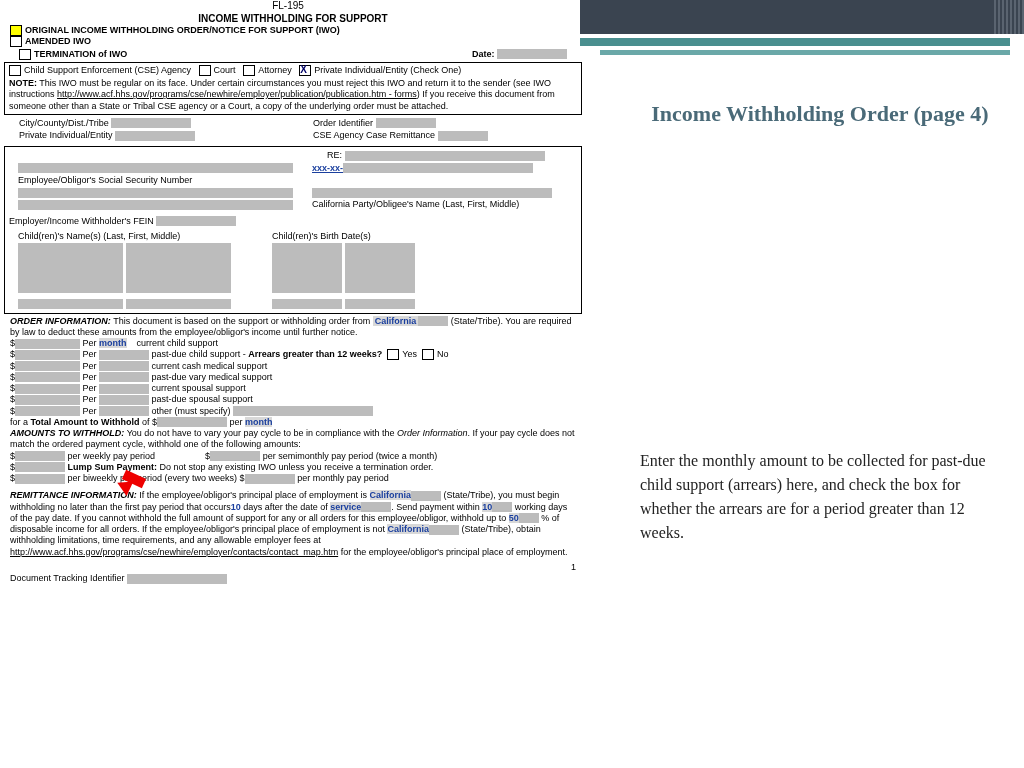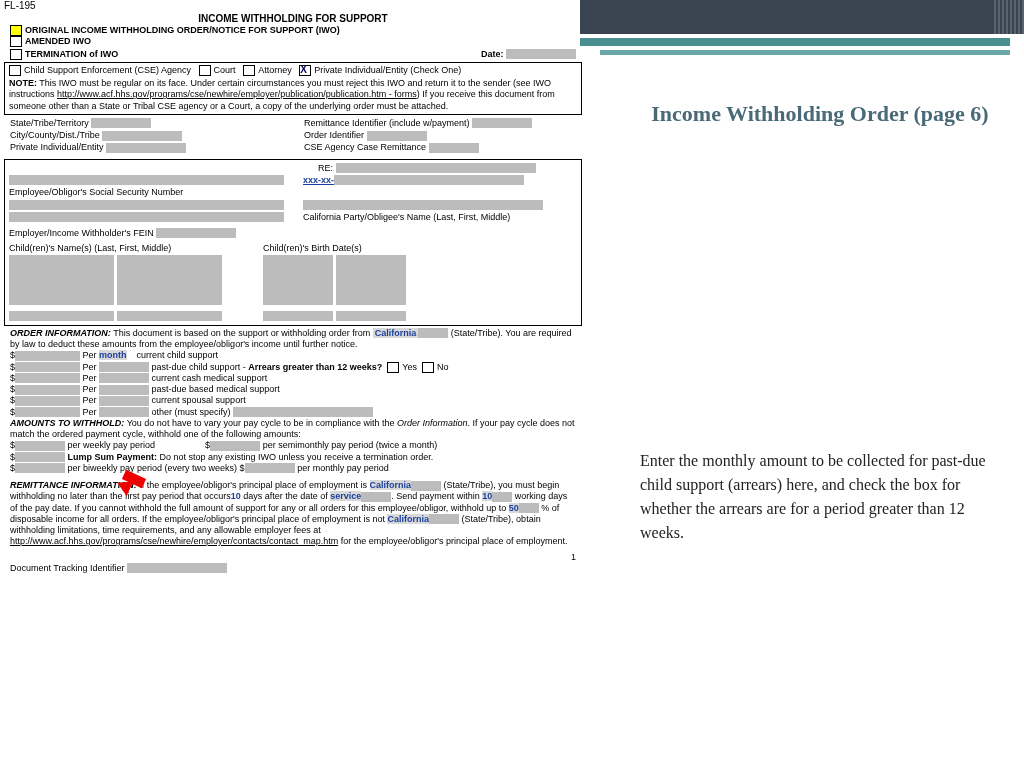--- a/index.html
+++ b/index.html
@@ -2,28 +2,28 @@
 <html><head>
 <meta charset="utf-8">
 <style>
 body{margin:0;font-family:Arial,Helvetica,sans-serif;background:#fff;width:1024px;height:768px;overflow:hidden;position:relative}
 .topbar{position:absolute;top:0;left:0;width:1024px;height:34px;background:#3a4450}
 .whiteblock{position:absolute;top:0;left:0;width:580px;height:36px;background:#fff}
 .teal1{position:absolute;top:38px;left:580px;width:430px;height:8px;background:#4a8f8f}
 .teal2{position:absolute;top:50px;left:600px;width:410px;height:5px;background:#6aa8a8}
 .stripes{position:absolute;top:0;right:0;width:30px;height:34px;background:repeating-linear-gradient(90deg,#5a6470 0,#5a6470 2px,#3a4450 2px,#3a4450 4px)}
 .form{position:absolute;top:0;left:4px;width:578px;font-size:9px;line-height:1.25;color:#000}
-.form .code{text-align:left;padding-right:10px;font-size:10px}
+.form .code{text-align:center;padding-right:10px;font-size:10px}
 .form .title{text-align:center;font-weight:bold;font-size:10px}
 .cb{display:inline-block;width:10px;height:9px;border:1px solid #000;vertical-align:middle;margin-right:3px;position:relative}
 .cb.y{background:#ff0}
 .cb.x::after{content:"X";position:absolute;top:-2px;left:0;font-size:10px;color:#006;font-weight:bold}
 .gf{display:inline-block;background:#bcbcbc;height:10px;vertical-align:middle}
 .box{border:1px solid #000;padding:2px 4px;margin-top:2px}
-.row{display:flex;gap:4px;margin:1px 0}
+.row{display:flex;gap:4px;margin:1px 9px}
 .blue{color:#1a3f9e;font-weight:bold}
 .u{text-decoration:underline}
 .bigbox{background:#bcbcbc;display:inline-block}
 .right{position:absolute;left:640px;top:100px;width:360px;font-family:Georgia,"Times New Roman",serif}
 .right h1{font-size:22px;color:#4a6a78;text-align:center;font-weight:bold;margin:0;line-height:1.3}
 .right p{font-size:16px;color:#222;line-height:1.5;margin-top:320px}
 .arrow{position:absolute;top:472px;left:115px;width:0;height:0;z-index:5}
 .arrow::before{content:"";position:absolute;width:22px;height:10px;background:#e00;left:8px;top:2px;transform:rotate(25deg)}
 .arrow::after{content:"";position:absolute;border:8px solid transparent;border-right:14px solid #e00;left:-6px;top:4px;transform:rotate(25deg)}
 </style>
@@ -50,24 +50,20 @@
 
 <div class="box">
 <span class="cb"></span><span>Child Support Enforcement (CSE) Agency</span>&nbsp;&nbsp;
 <span class="cb"></span><span>Court</span>&nbsp;&nbsp;
 <span class="cb"></span><span>Attorney</span>&nbsp;&nbsp;
 <span class="cb x"></span><span>Private Individual/Entity   (Check One)</span>
 <div style="margin-top:2px"><b>NOTE:</b><span> This IWO must be regular on its face. Under certain circumstances you must reject this IWO and return it to the sender (see IWO instructions </span><span class="u">http://www.acf.hhs.gov/programs/cse/newhire/employer/publication/publication.htm - forms</span><span>) If you receive this document from someone other than a State or Tribal CSE agency or a Court, a copy of the underlying order must be attached.</span></div>
 </div>
 
 <div style="padding:2px 6px">
-<div class="row">
-        <div style="width:290px"><span>State/Tribe/Territory</span> <span class="gf" style="width:60px"></span></div>
-        <div><span>Remittance Identifier (include w/payment)</span> <span class="gf" style="width:60px"></span></div>
-      </div>
 <div class="row">
         <div style="width:290px"><span>City/County/Dist./Tribe</span> <span class="gf" style="width:80px"></span></div>
         <div><span>Order Identifier</span> <span class="gf" style="width:60px"></span></div>
       </div>
 <div class="row">
         <div style="width:290px"><span>Private Individual/Entity</span> <span class="gf" style="width:80px"></span></div>
         <div><span>CSE Agency Case Remittance</span> <span class="gf" style="width:50px"></span></div>
       </div>
 </div>
 
@@ -105,34 +101,36 @@
         <div style="width:250px"><span class="gf" style="width:105px"></span> <span class="gf" style="width:105px"></span></div>
         <div><span class="gf" style="width:70px"></span> <span class="gf" style="width:70px"></span></div>
       </div>
 </div>
 
 <div style="padding:2px 6px">
 <b><i>ORDER INFORMATION:</i></b><span> This document is based on the support or withholding order from </span><span class="blue" style="background:#d8d8d8;padding:0 2px">California</span><span class="gf" style="width:30px"></span><span> (State/Tribe). You are required by law to deduct these amounts from the employee/obligor's income until further notice.</span>
 <div>$<span class="gf" style="width:65px"></span> <span>Per</span> <span class="blue" style="background:#d8d8d8">month</span>&nbsp;&nbsp;&nbsp;&nbsp;<span>current child support</span></div>
 <div>$<span class="gf" style="width:65px"></span> <span>Per</span> <span class="gf" style="width:50px"></span> <span>past-due child support -  </span><b>Arrears greater than 12 weeks?</b>&nbsp;&nbsp;<span class="cb"></span><span>Yes</span>&nbsp;&nbsp;<span class="cb"></span><span>No</span></div>
 <div>$<span class="gf" style="width:65px"></span> <span>Per</span> <span class="gf" style="width:50px"></span> <span>current cash medical support</span></div>
-<div>$<span class="gf" style="width:65px"></span> <span>Per</span> <span class="gf" style="width:50px"></span> <span>past-due based medical support</span></div>
+<div>$<span class="gf" style="width:65px"></span> <span>Per</span> <span class="gf" style="width:50px"></span> <span>past-due vary medical support</span></div>
 <div>$<span class="gf" style="width:65px"></span> <span>Per</span> <span class="gf" style="width:50px"></span> <span>current spousal support</span></div>
+<div>$<span class="gf" style="width:65px"></span> <span>Per</span> <span class="gf" style="width:50px"></span> <span>past-due spousal support</span></div>
 <div>$<span class="gf" style="width:65px"></span> <span>Per</span> <span class="gf" style="width:50px"></span> <span>other (must specify)</span> <span class="gf" style="width:140px"></span></div>
+<div><span>for a </span><b>Total Amount to Withhold</b><span> of $</span><span class="gf" style="width:70px"></span> <span>per</span> <span class="blue" style="background:#d8d8d8">month</span></div>
 
 <div><b><i>AMOUNTS TO WITHHOLD:</i></b><span> You do not have to vary your pay cycle to be in compliance with the </span><i>Order Information</i><span>. If your pay cycle does not match the ordered payment cycle, withhold one of the following amounts:</span></div>
 <div>$<span class="gf" style="width:50px"></span> <span>per weekly pay period</span>&nbsp;&nbsp;&nbsp;&nbsp;&nbsp;&nbsp;&nbsp;&nbsp;&nbsp;&nbsp;&nbsp;&nbsp;&nbsp;&nbsp;&nbsp;&nbsp;&nbsp;&nbsp;&nbsp;&nbsp;$<span class="gf" style="width:50px"></span> <span>per semimonthly pay period (twice a month)</span></div>
 <div>$<span class="gf" style="width:50px"></span> <b>Lump Sum Payment:</b><span> Do not stop any existing IWO unless you receive a termination order.</span></div>
 <div>$<span class="gf" style="width:50px"></span> <span>per biweekly pay period (every two weeks) $</span><span class="gf" style="width:50px"></span> <span>per monthly pay period</span></div>
 
 <div style="margin-top:6px"><b><i>REMITTANCE INFORMATION:</i></b><span> If the employee/obligor's principal place of employment is </span><span class="blue" style="background:#d8d8d8">California</span><span class="gf" style="width:30px"></span><span> (State/Tribe), you must begin withholding no later than the first pay period that occurs</span><span class="blue">10</span><span> days after the date of </span><span class="blue" style="background:#d8d8d8">service</span><span class="gf" style="width:30px"></span><span>. Send payment within </span><span class="blue" style="background:#d8d8d8">10</span><span class="gf" style="width:20px"></span><span> working days of the pay date. If you cannot withhold the full amount of support for any or all orders for this employee/obligor, withhold up to </span><span class="blue" style="background:#d8d8d8">50</span><span class="gf" style="width:20px"></span><span> % of disposable income for all orders. If the employee/obligor's principal place of employment is not </span><span class="blue" style="background:#d8d8d8">California</span><span class="gf" style="width:30px"></span><span> (State/Tribe), obtain withholding limitations, time requirements, and any allowable employer fees at </span><span class="u">http://www.acf.hhs.gov/programs/cse/newhire/employer/contacts/contact_map.htm</span><span> for the employee/obligor's principal place of employment.</span></div>
 
 <div style="text-align:right;margin-top:4px">1</div>
 <div><span>Document Tracking Identifier</span> <span class="gf" style="width:100px"></span></div>
 </div>
 </div>
 
 <div class="arrow"></div>
 
 <div class="right">
-<h1>Income Withholding Order (page 6)</h1>
+<h1>Income Withholding Order (page 4)</h1>
 <p>Enter the monthly amount to be collected for past-due child support (arrears) here, and check the box for whether the arrears are for a period greater than 12 weeks.</p>
 </div>
 
 </body></html>

